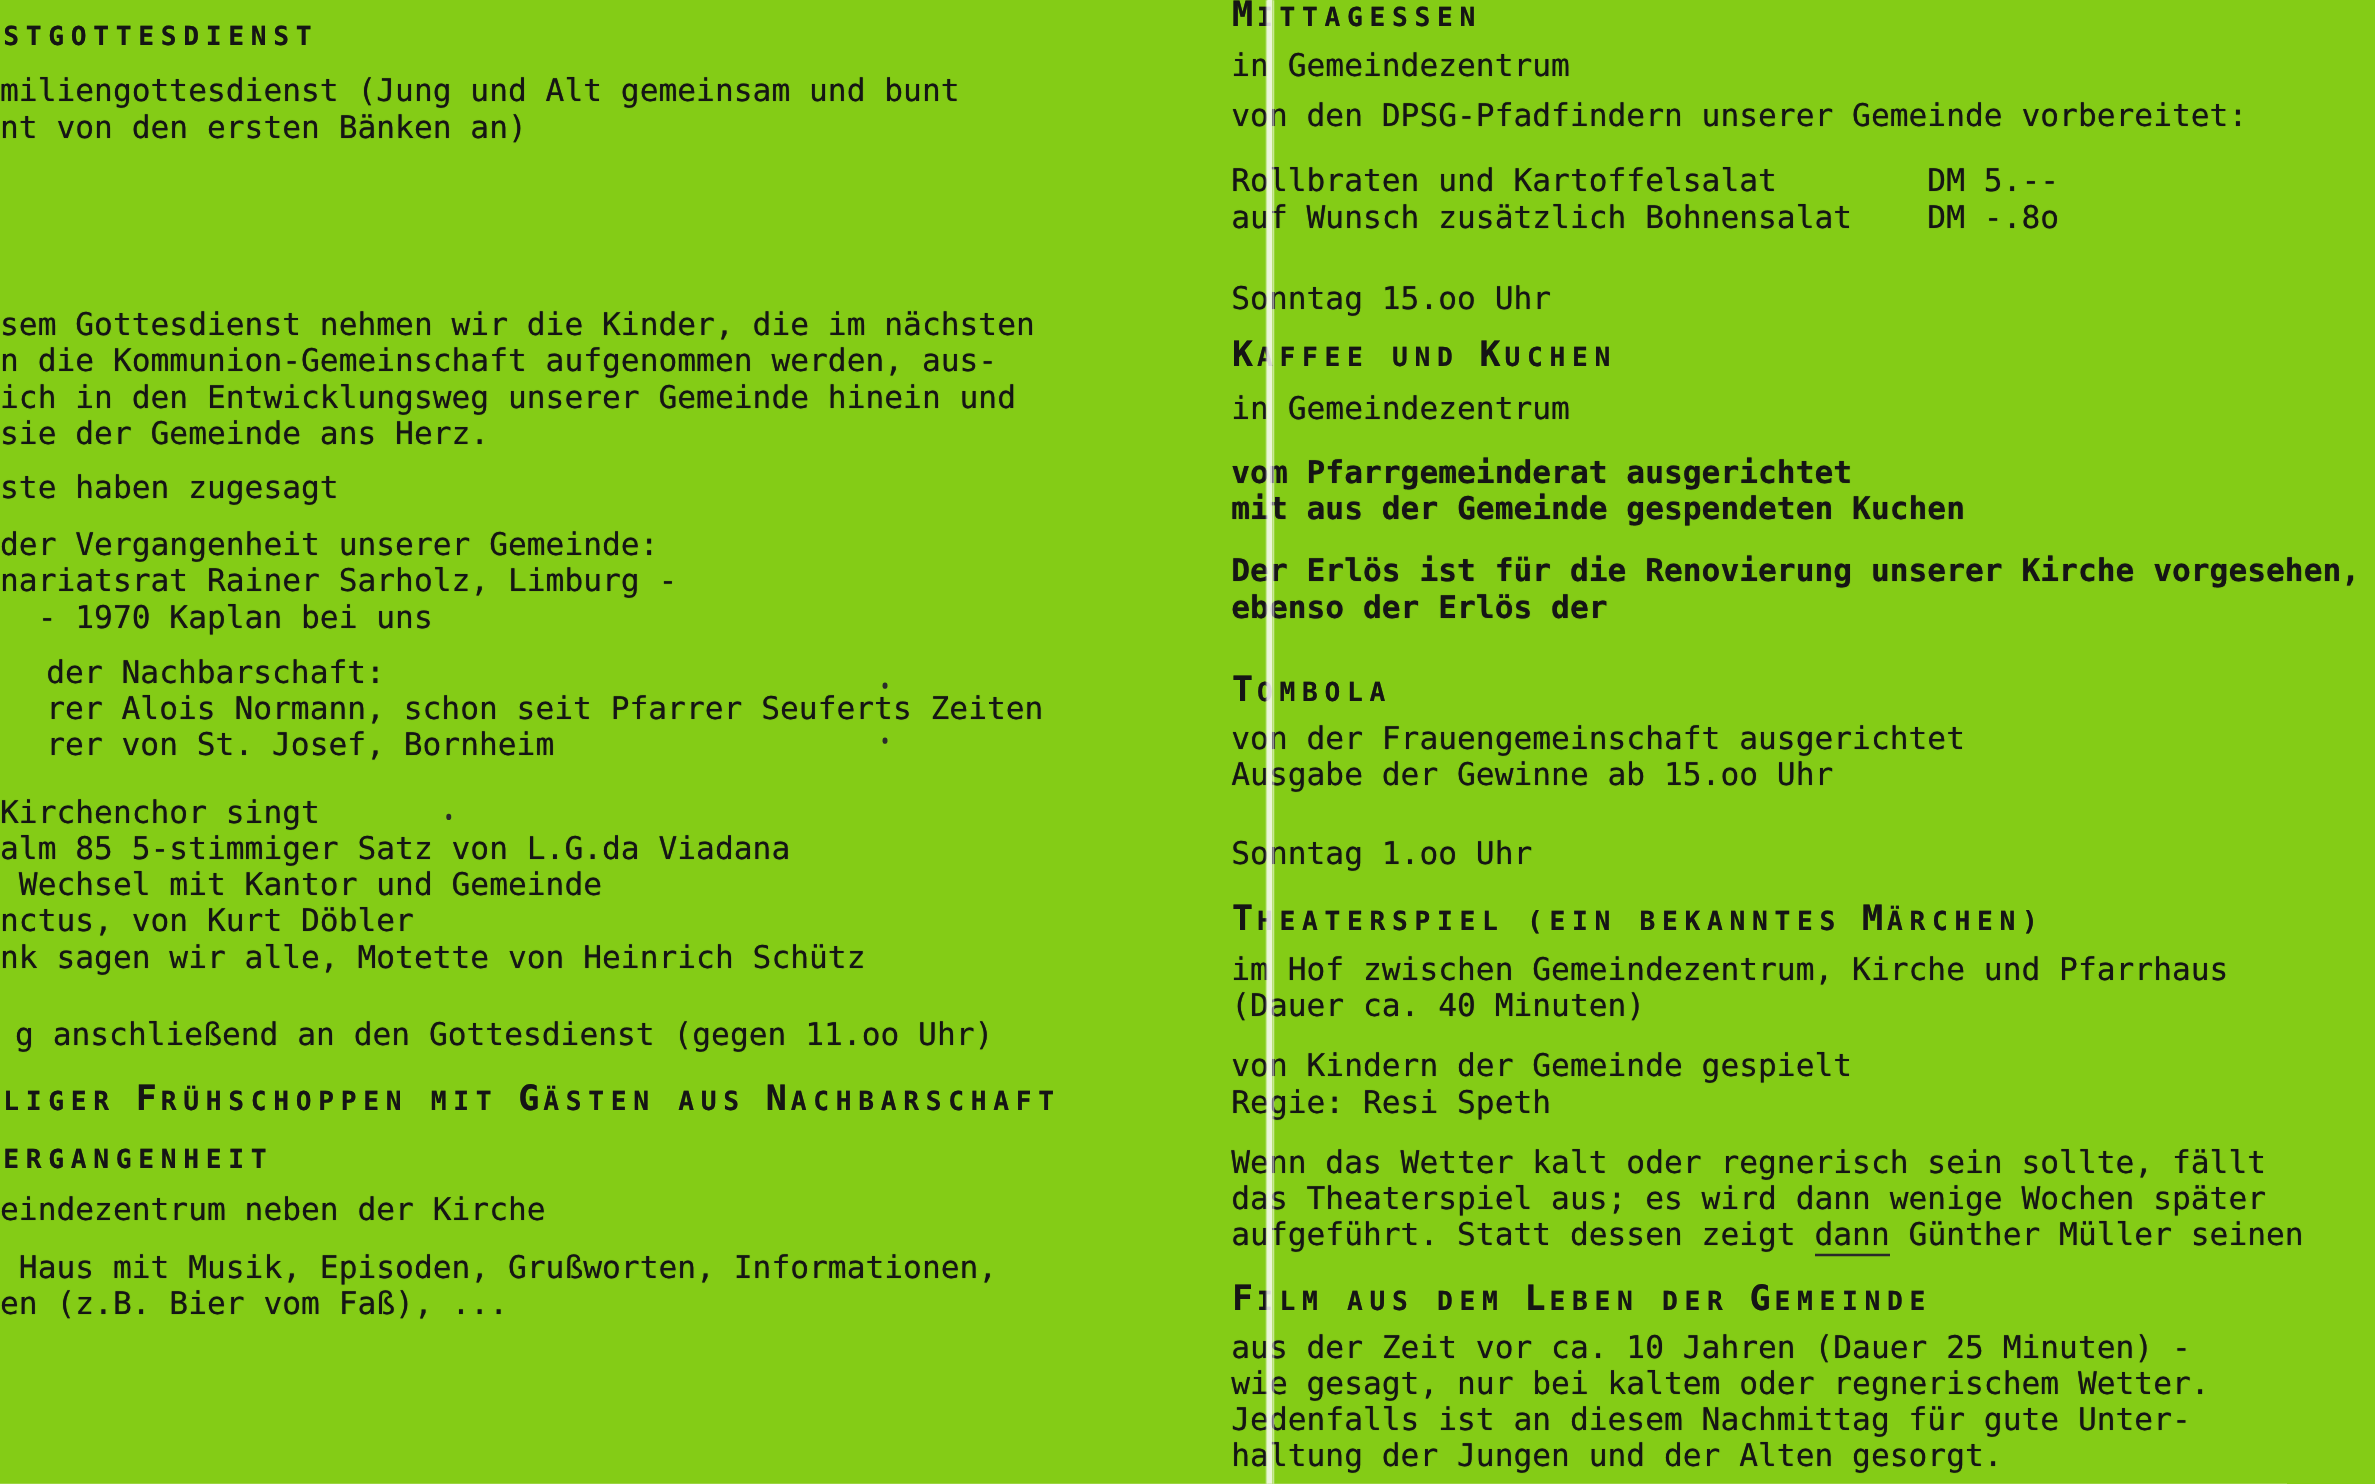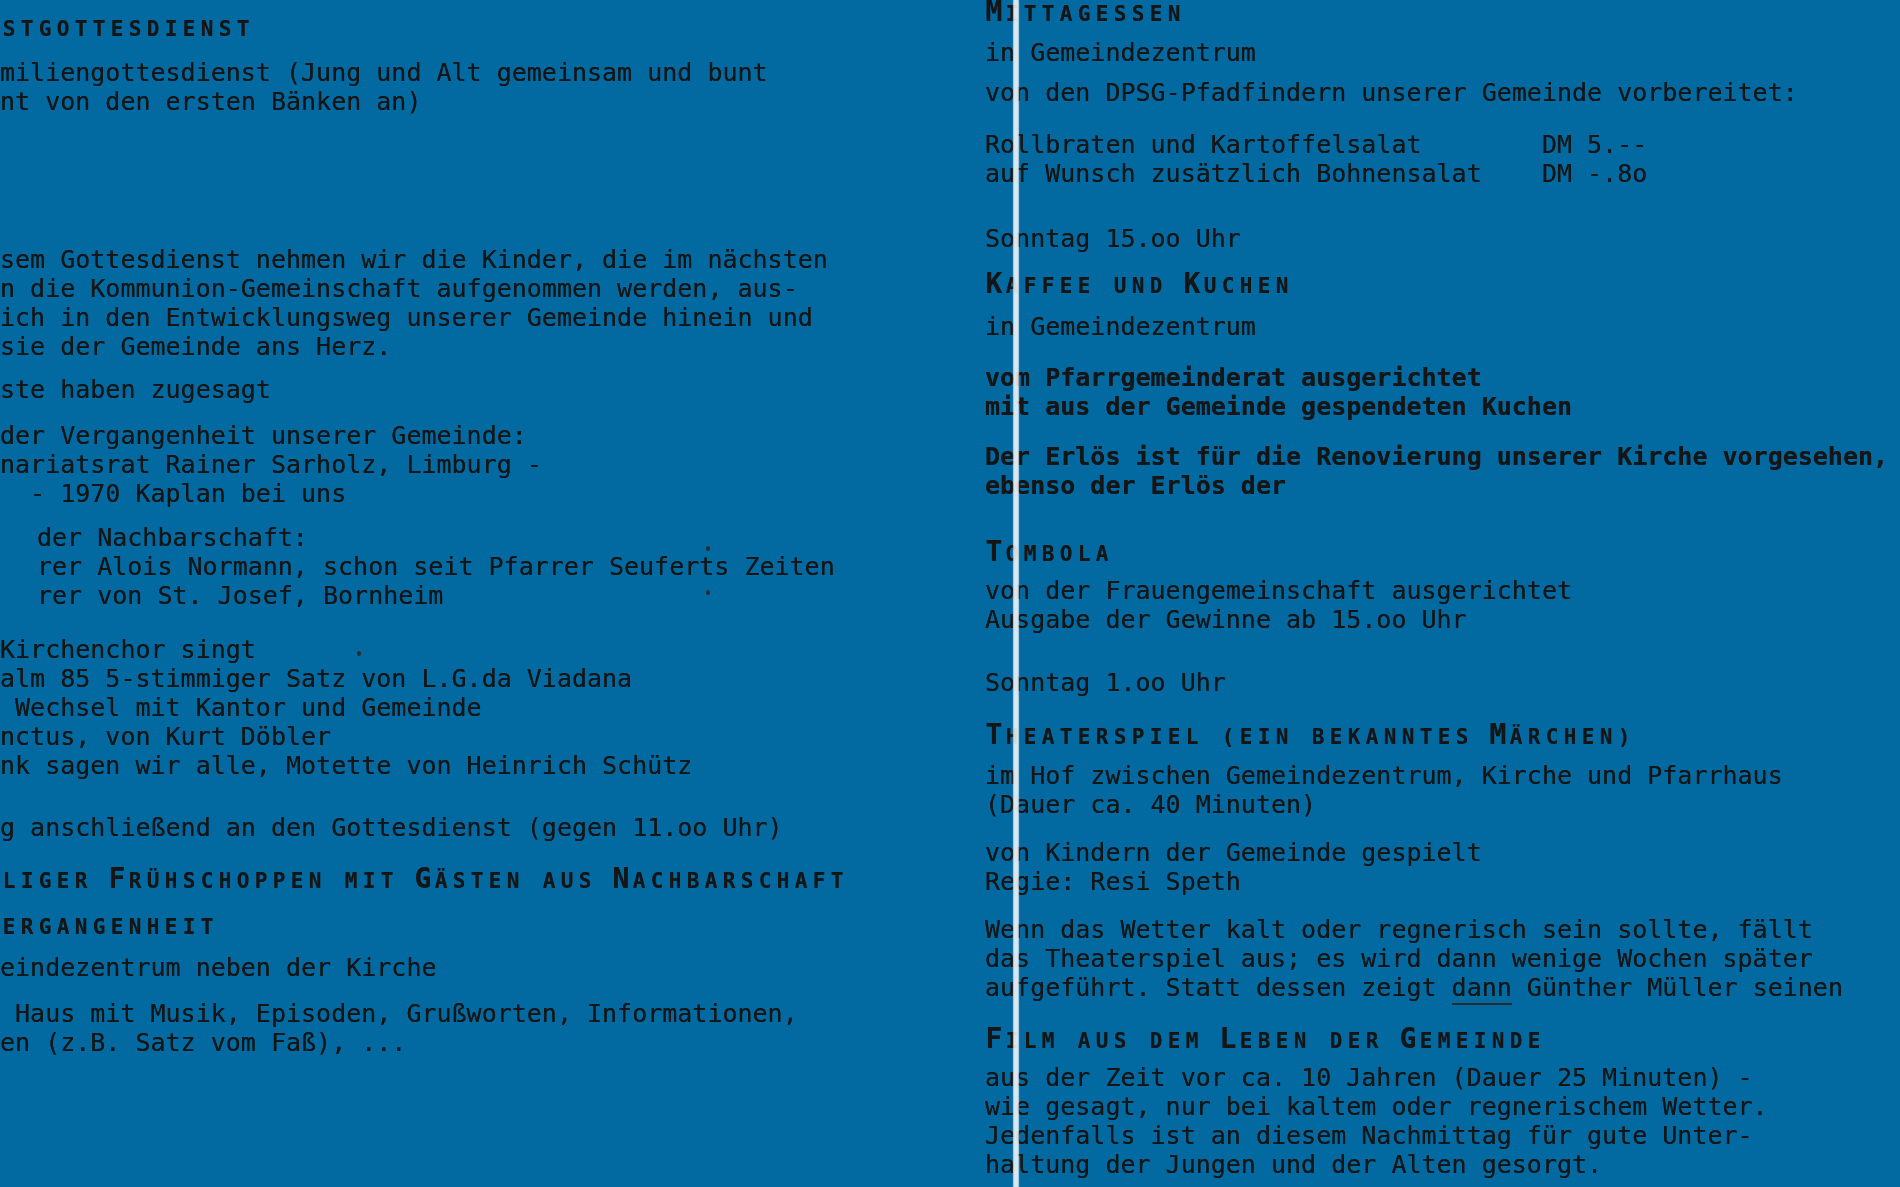--- a/index.html
+++ b/index.html
@@ -3,21 +3,21 @@
 <meta charset="utf-8">
 <style>
   html,body{margin:0;padding:0;}
   body{
     width:1900px;height:1187px;overflow:hidden;
     background:#ffffff;
     font-family:"DejaVu Sans Mono","Liberation Mono",monospace;
   }
   .page{
     position:absolute;left:0;top:0;width:1900px;height:1187px;
-    background:#0369a1;color:#151515;
+    background:#84cc16;color:#151515;
   }
   .col{position:absolute;left:0;top:0;width:100%;height:100%;}
   .para{
     position:absolute;
     font-size:25px;line-height:29px;white-space:pre;
     text-shadow:0 0 0.6px rgba(20,20,20,.75);
   }
   .hd{
     position:absolute;
     font-size:28px;line-height:33px;font-weight:bold;white-space:nowrap;
@@ -38,25 +38,25 @@
 
 <div class="page">
   <div class="col">
       <div class="hd" style="left: 0px; top: 10px;"><span class="cell small">S</span><span class="cell small">T</span><span class="cell small">G</span><span class="cell small">O</span><span class="cell small">T</span><span class="cell small">T</span><span class="cell small">E</span><span class="cell small">S</span><span class="cell small">D</span><span class="cell small">I</span><span class="cell small">E</span><span class="cell small">N</span><span class="cell small">S</span><span class="cell small">T</span></div>
       <div class="para" style="left: 0px; top: 58px;"><div class="ln">miliengottesdienst (Jung und Alt gemeinsam und bunt</div><div class="ln">nt von den ersten Bänken an)</div></div>
       <div class="para" style="left: 0px; top: 245px;"><div class="ln">sem Gottesdienst nehmen wir die Kinder, die im nächsten</div><div class="ln">n die Kommunion-Gemeinschaft aufgenommen werden, aus-</div><div class="ln">ich in den Entwicklungsweg unserer Gemeinde hinein und</div><div class="ln">sie der Gemeinde ans Herz.</div></div>
       <div class="para" style="left: 0px; top: 375px;"><div class="ln">ste haben zugesagt</div></div>
       <div class="para" style="left: 0px; top: 421px;"><div class="ln">der Vergangenheit unserer Gemeinde:</div><div class="ln">nariatsrat Rainer Sarholz, Limburg -</div><div class="ln">  - 1970 Kaplan bei uns</div></div>
       <div class="para" style="left: 0px; top: 523px; padding-left: 37px;"><div class="ln">der Nachbarschaft:</div><div class="ln">rer Alois Normann, schon seit Pfarrer Seuferts Zeiten</div><div class="ln">rer von St. Josef, Bornheim</div></div>
       <div class="para" style="left: 0px; top: 635px;"><div class="ln">Kirchenchor singt</div><div class="ln">alm 85 5-stimmiger Satz von L.G.da Viadana</div><div class="ln"> Wechsel mit Kantor und Gemeinde</div><div class="ln">nctus, von Kurt Döbler</div><div class="ln">nk sagen wir alle, Motette von Heinrich Schütz</div></div>
-      <div class="para" style="left: 0px; top: 813px;"><div class="ln">g anschließend an den Gottesdienst (gegen 11.oo Uhr)</div></div>
+      <div class="para" style="left: 12px; top: 813px;"><div class="ln">g anschließend an den Gottesdienst (gegen 11.oo Uhr)</div></div>
       <div class="hd" style="left: 0px; top: 862px;"><span class="cell small">L</span><span class="cell small">I</span><span class="cell small">G</span><span class="cell small">E</span><span class="cell small">R</span><span class="cell sp">&nbsp;</span><span class="cell big">F</span><span class="cell small">R</span><span class="cell small">Ü</span><span class="cell small">H</span><span class="cell small">S</span><span class="cell small">C</span><span class="cell small">H</span><span class="cell small">O</span><span class="cell small">P</span><span class="cell small">P</span><span class="cell small">E</span><span class="cell small">N</span><span class="cell sp">&nbsp;</span><span class="cell small">M</span><span class="cell small">I</span><span class="cell small">T</span><span class="cell sp">&nbsp;</span><span class="cell big">G</span><span class="cell small">Ä</span><span class="cell small">S</span><span class="cell small">T</span><span class="cell small">E</span><span class="cell small">N</span><span class="cell sp">&nbsp;</span><span class="cell small">A</span><span class="cell small">U</span><span class="cell small">S</span><span class="cell sp">&nbsp;</span><span class="cell big">N</span><span class="cell small">A</span><span class="cell small">C</span><span class="cell small">H</span><span class="cell small">B</span><span class="cell small">A</span><span class="cell small">R</span><span class="cell small">S</span><span class="cell small">C</span><span class="cell small">H</span><span class="cell small">A</span><span class="cell small">F</span><span class="cell small">T</span></div>
       <div class="hd" style="left: 0px; top: 908px;"><span class="cell small">E</span><span class="cell small">R</span><span class="cell small">G</span><span class="cell small">A</span><span class="cell small">N</span><span class="cell small">G</span><span class="cell small">E</span><span class="cell small">N</span><span class="cell small">H</span><span class="cell small">E</span><span class="cell small">I</span><span class="cell small">T</span></div>
       <div class="para" style="left: 0px; top: 953px;"><div class="ln">eindezentrum neben der Kirche</div></div>
-      <div class="para" style="left: 0px; top: 999px;"><div class="ln"> Haus mit Musik, Episoden, Grußworten, Informationen,</div><div class="ln">en (z.B. Satz vom Faß), ...</div></div>
+      <div class="para" style="left: 0px; top: 999px;"><div class="ln"> Haus mit Musik, Episoden, Grußworten, Informationen,</div><div class="ln">en (z.B. Bier vom Faß), ...</div></div>
     </div>
   <div class="col">
       <div class="hd" style="left: 985px; top: -5px;"><span class="cell big">M</span><span class="cell small">I</span><span class="cell small">T</span><span class="cell small">T</span><span class="cell small">A</span><span class="cell small">G</span><span class="cell small">E</span><span class="cell small">S</span><span class="cell small">S</span><span class="cell small">E</span><span class="cell small">N</span></div>
       <div class="para" style="left: 985px; top: 38px;"><div class="ln">in Gemeindezentrum</div></div>
       <div class="para" style="left: 985px; top: 78px;"><div class="ln">von den DPSG-Pfadfindern unserer Gemeinde vorbereitet:</div></div>
       <div class="para" style="left: 985px; top: 130px;"><div class="ln">Rollbraten und Kartoffelsalat        DM 5.--</div><div class="ln">auf Wunsch zusätzlich Bohnensalat    DM -.8o</div></div>
       <div class="para" style="left: 985px; top: 224px;"><div class="ln">Sonntag 15.oo Uhr</div></div>
       <div class="hd" style="left: 985px; top: 267px;"><span class="cell big">K</span><span class="cell small">A</span><span class="cell small">F</span><span class="cell small">F</span><span class="cell small">E</span><span class="cell small">E</span><span class="cell sp">&nbsp;</span><span class="cell small">U</span><span class="cell small">N</span><span class="cell small">D</span><span class="cell sp">&nbsp;</span><span class="cell big">K</span><span class="cell small">U</span><span class="cell small">C</span><span class="cell small">H</span><span class="cell small">E</span><span class="cell small">N</span></div>
       <div class="para" style="left: 985px; top: 312px;"><div class="ln">in Gemeindezentrum</div></div>
       <div class="para" style="left: 985px; top: 363px; font-weight: bold;"><div class="ln">vom Pfarrgemeinderat ausgerichtet</div><div class="ln">mit aus der Gemeinde gespendeten Kuchen</div></div>

